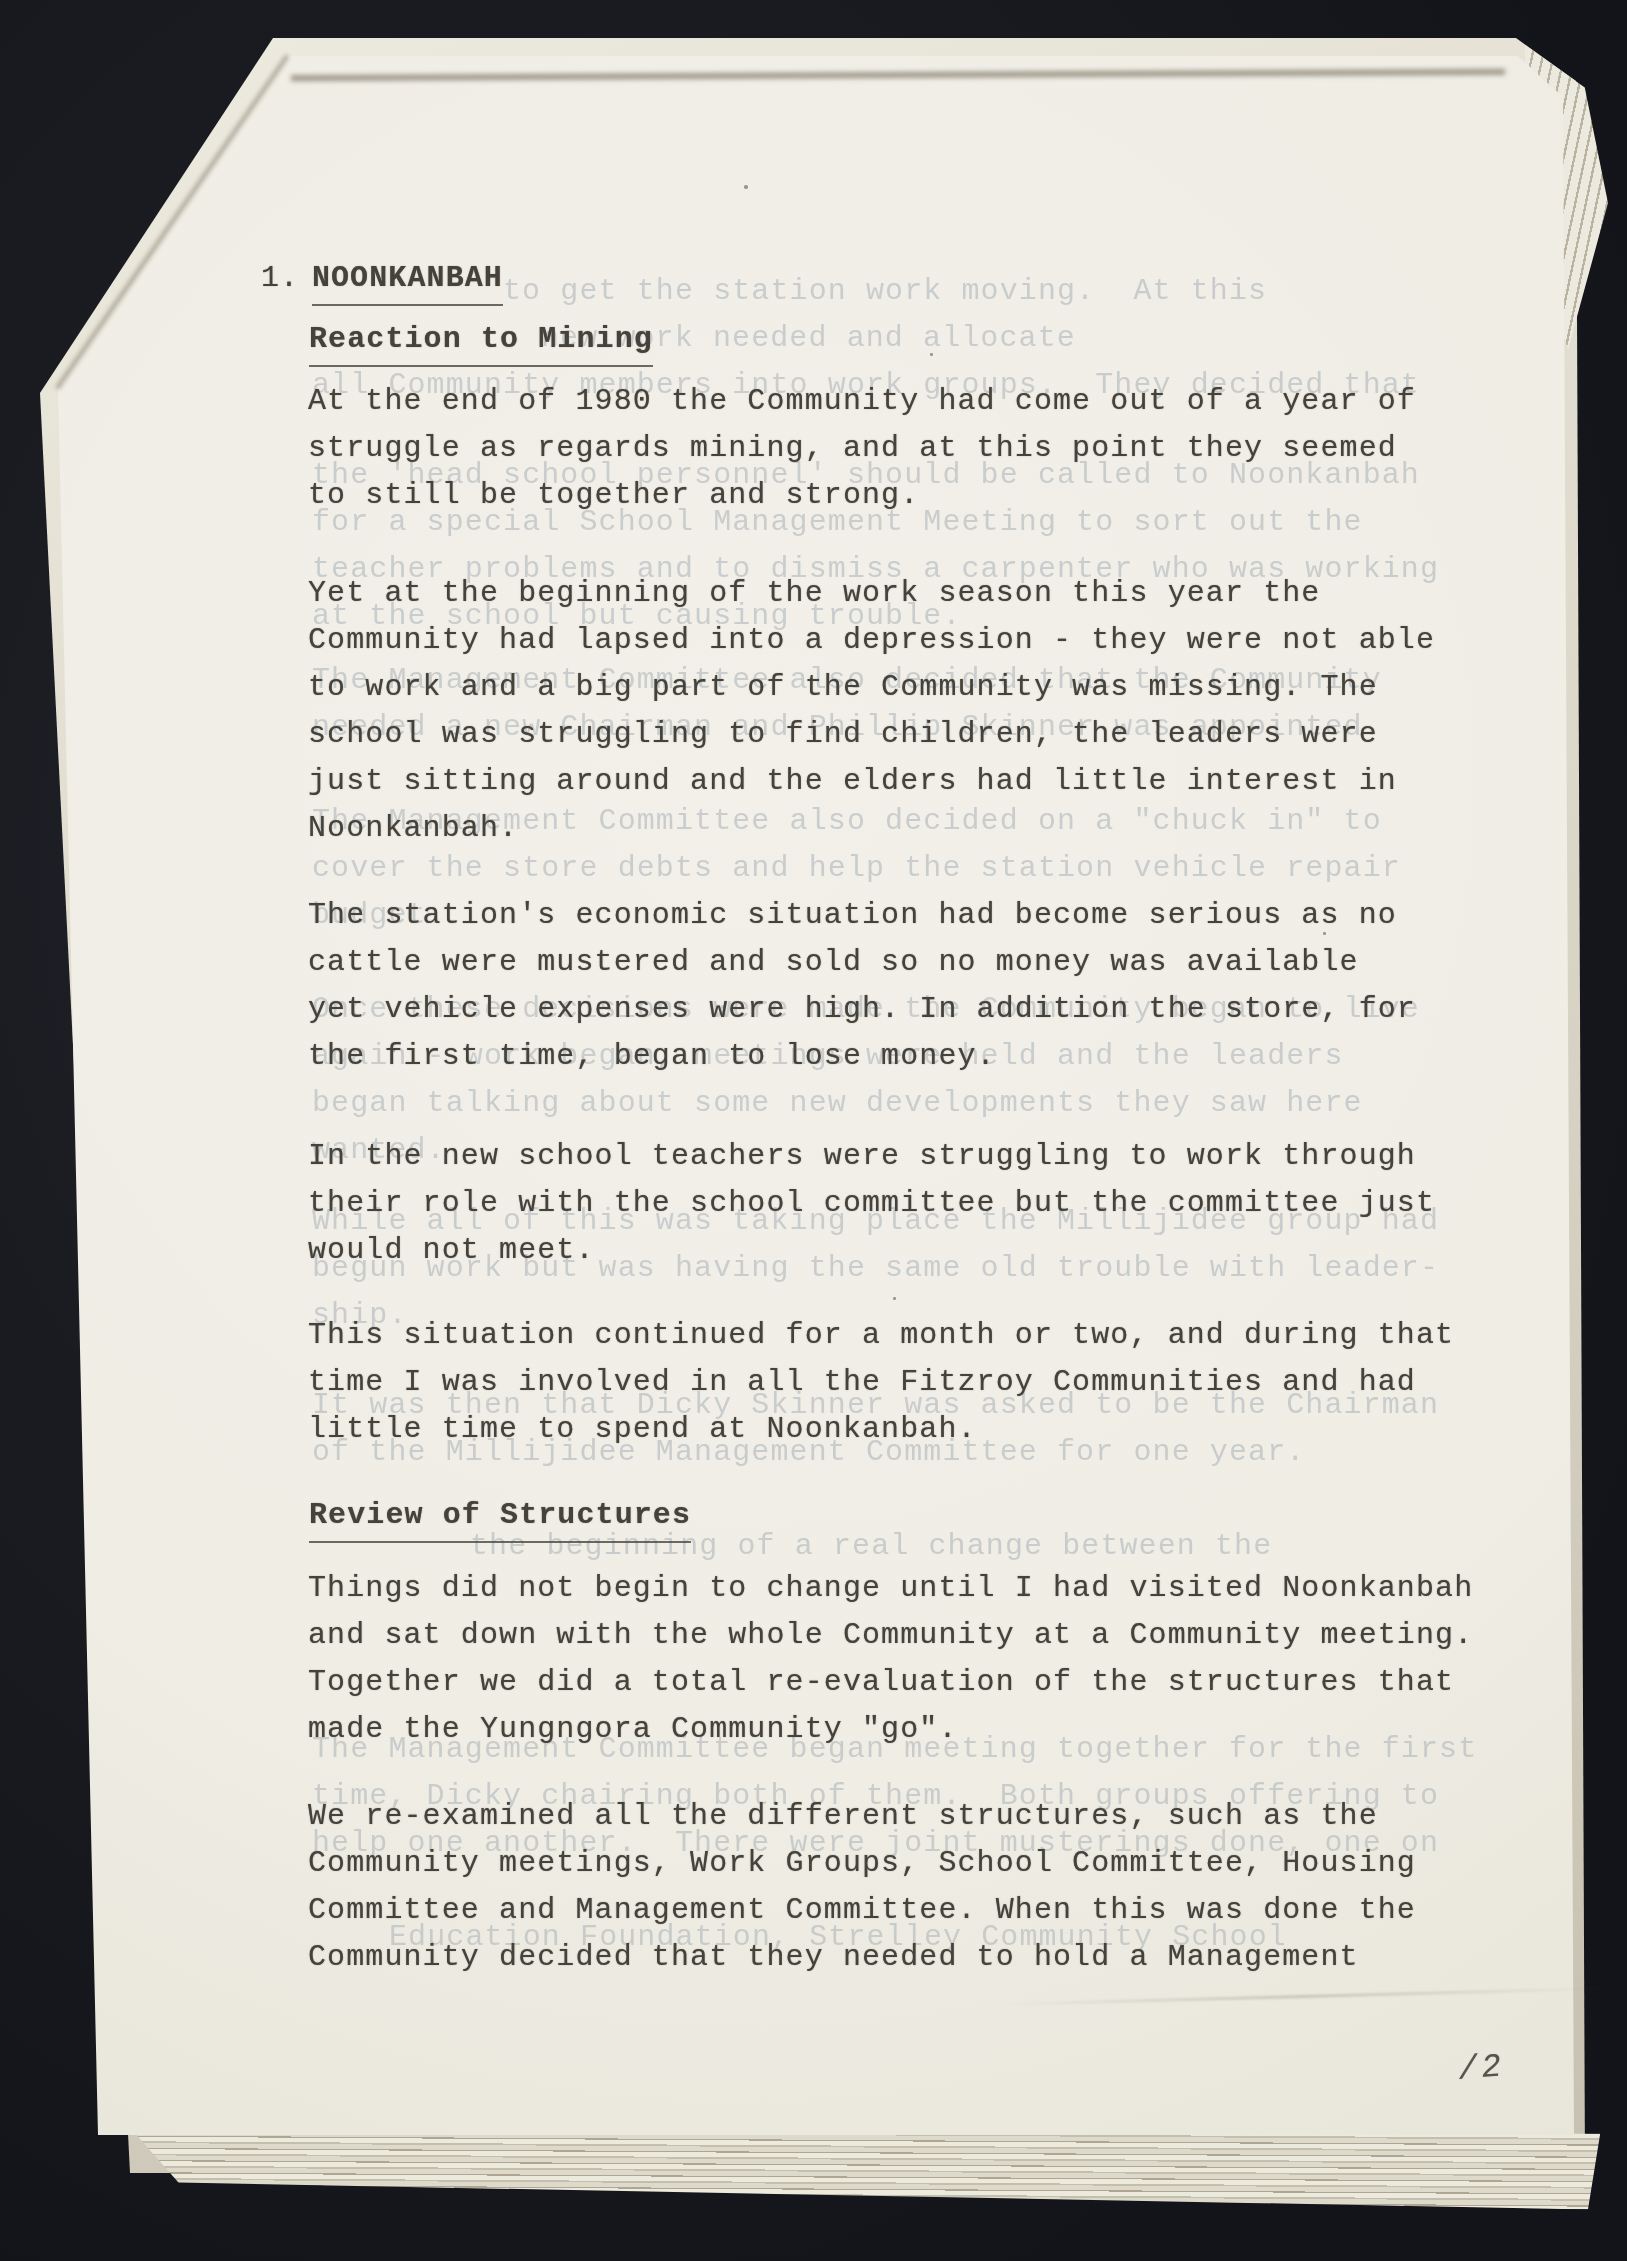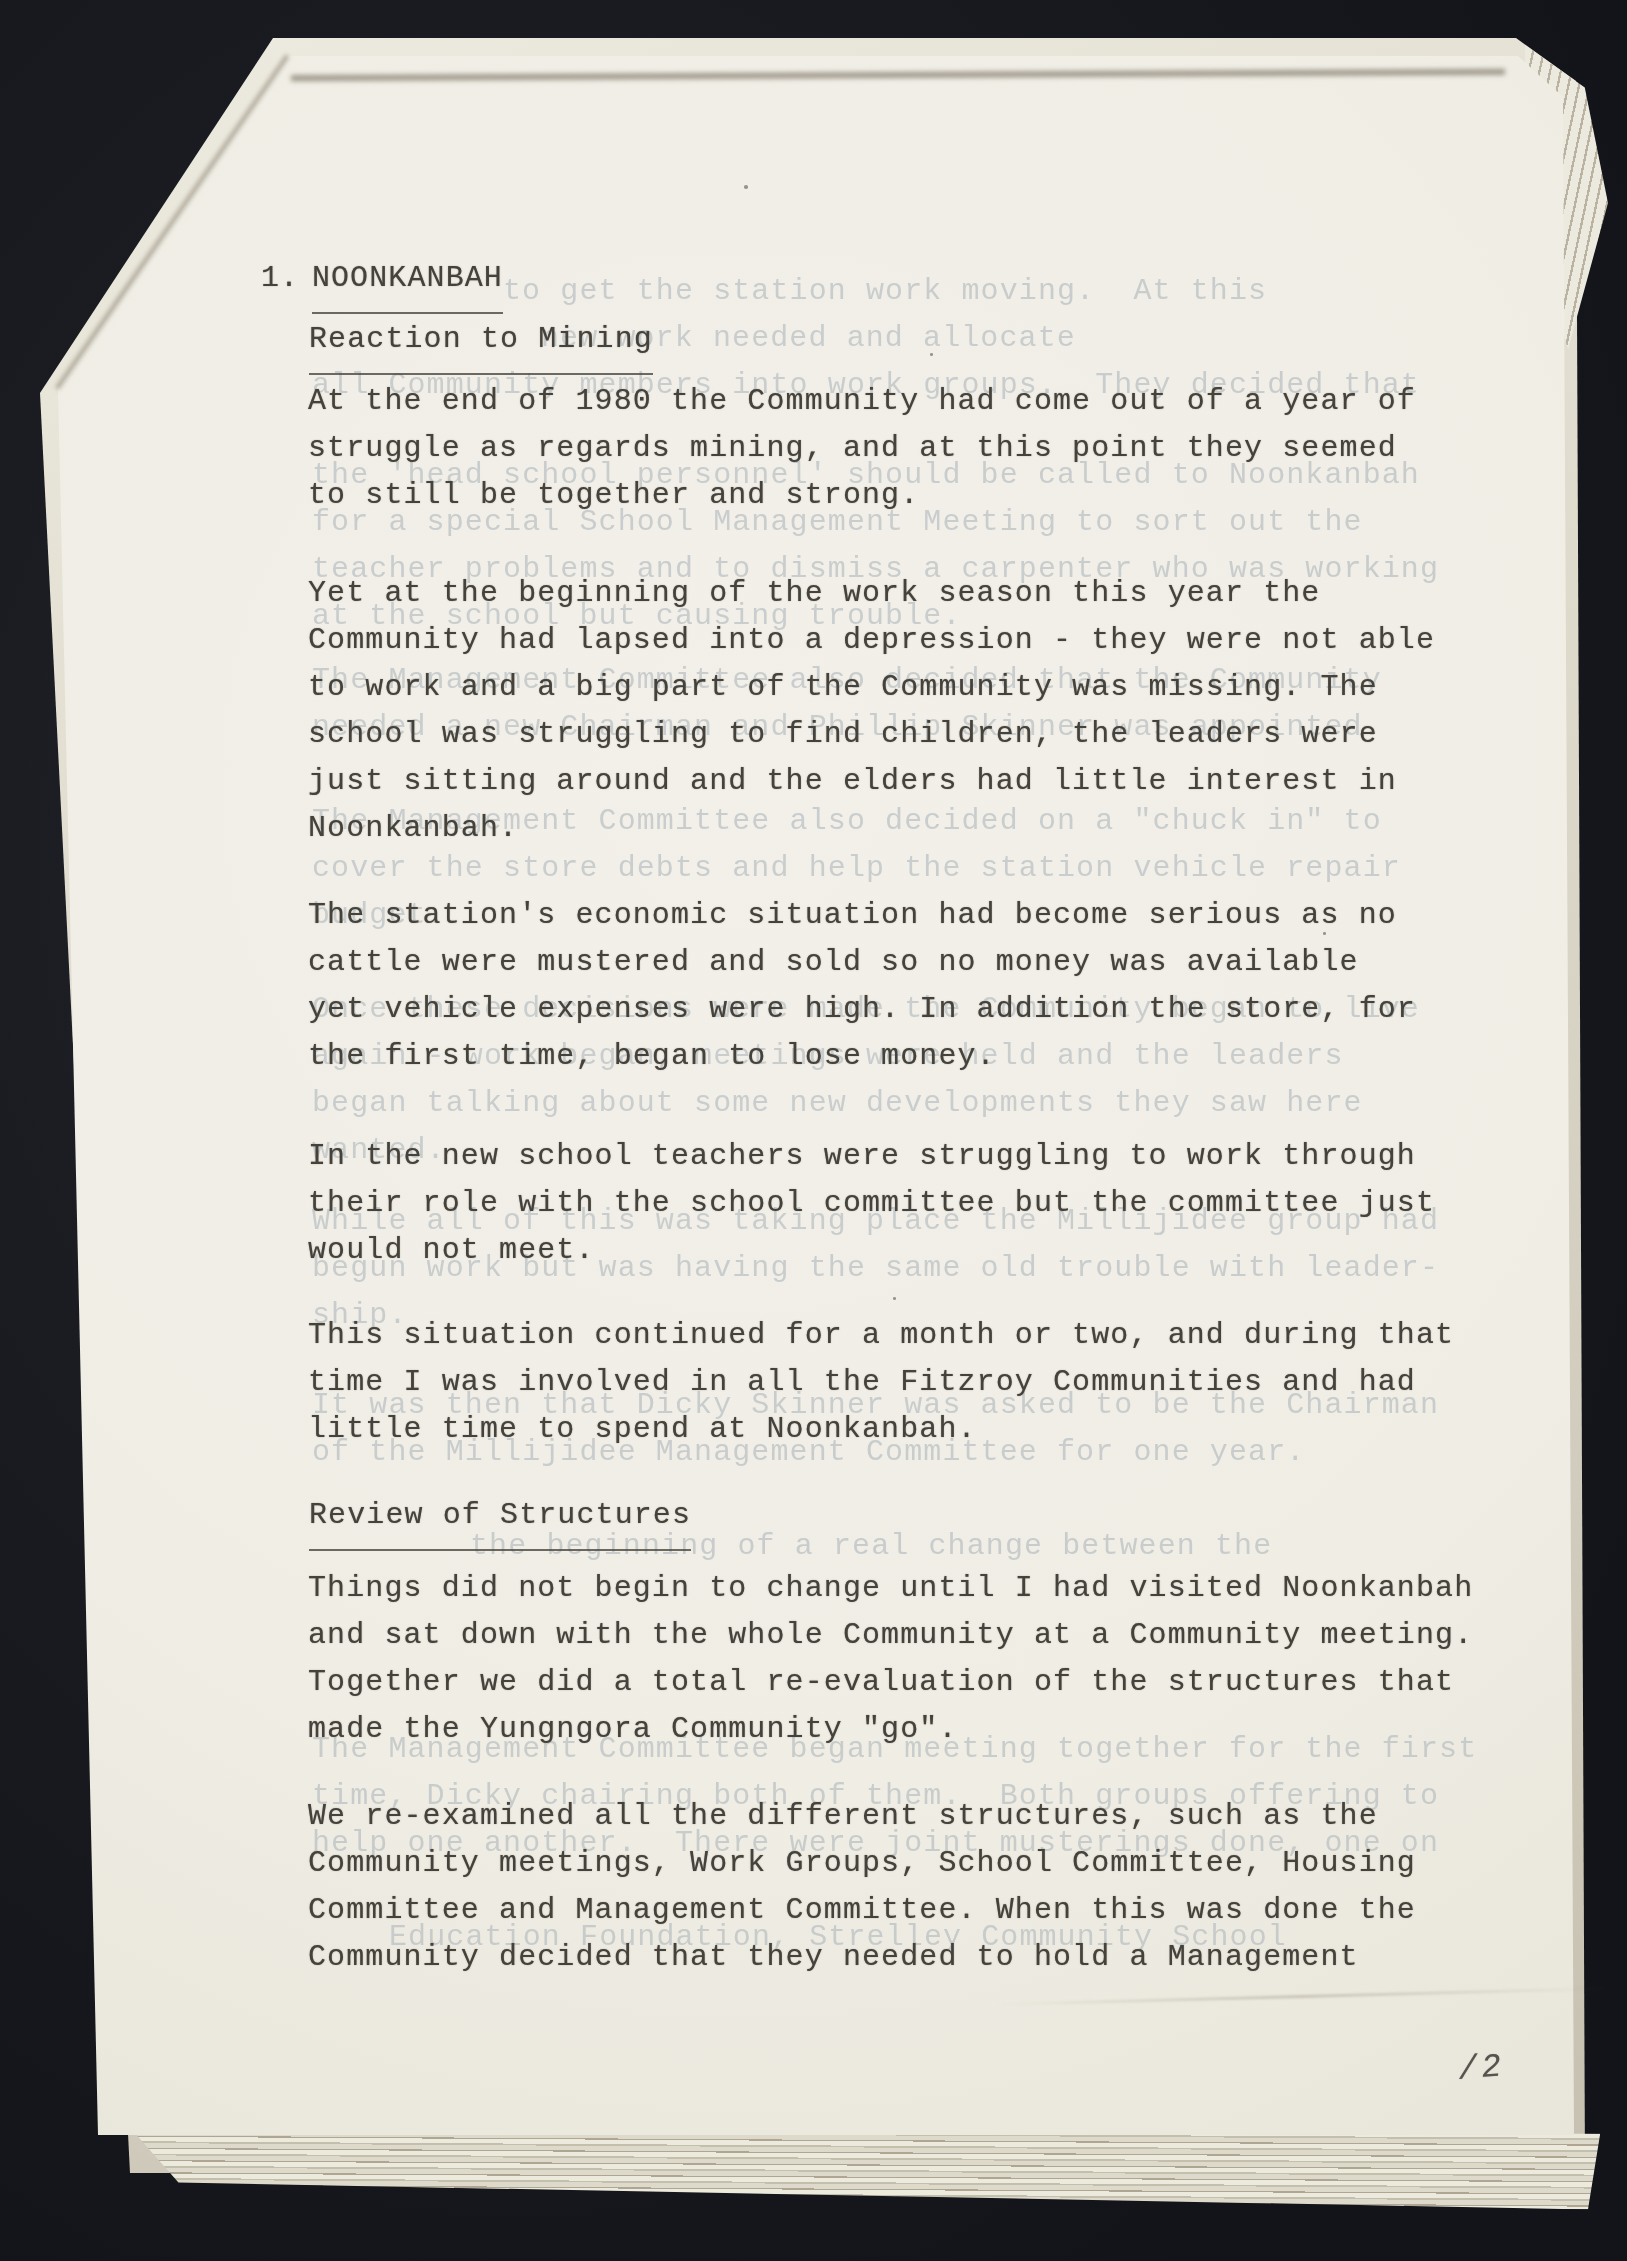--- a/index.html
+++ b/index.html
@@ -55,21 +55,21 @@
 
   
   .typed{
     position:absolute;color:#45423b;font-size:30px;line-height:47px;
     letter-spacing:1.1px;white-space:pre-line;
     text-shadow:0 0 1.2px rgba(69,66,59,.55);
   }
   .heading{line-height:42px;white-space:nowrap;}
   .underlined{
     display:inline-block;border-bottom:2.3px solid rgba(69,66,59,.78);
-    padding-bottom:16px;line-height:1.15;
+    padding-bottom:8px;line-height:1.15;font-weight:bold;
   }
   .h1-number{display:inline-block;margin-right:12.7px;}
 
   
   .ghost-line{
     position:absolute;color:#a9b2b8;opacity:.55;font-size:30px;line-height:47px;
     letter-spacing:1.1px;white-space:pre;filter:blur(0.5px);
     font-family:"Liberation Mono","DejaVu Sans Mono",monospace;
   }
   .page-number{

